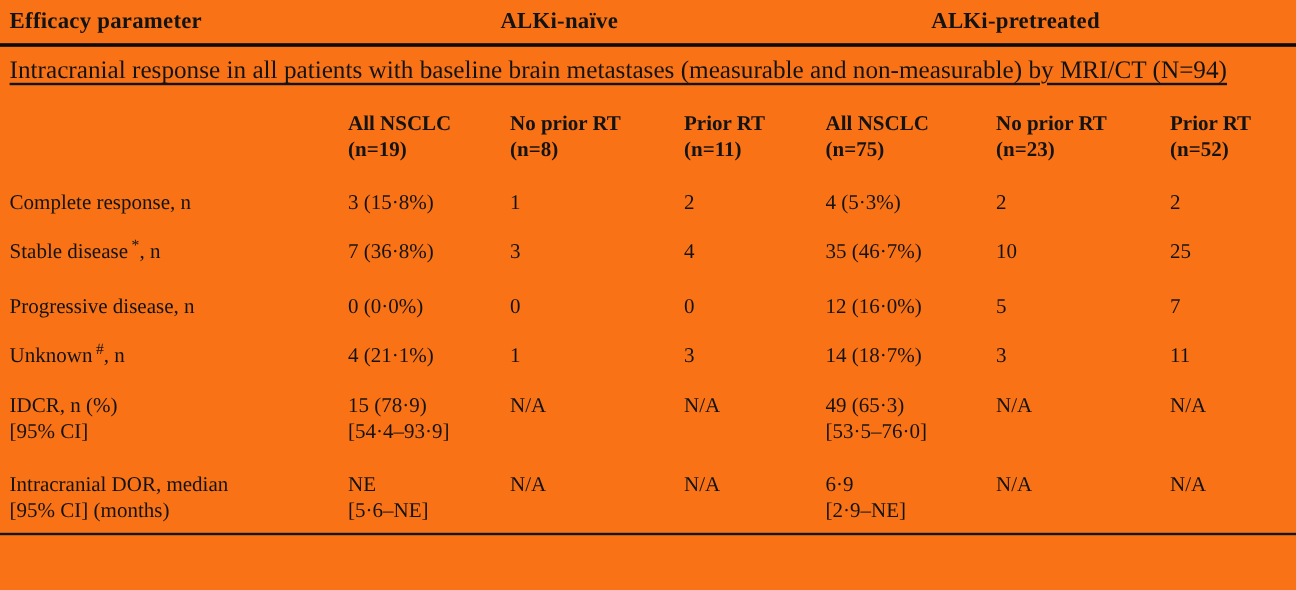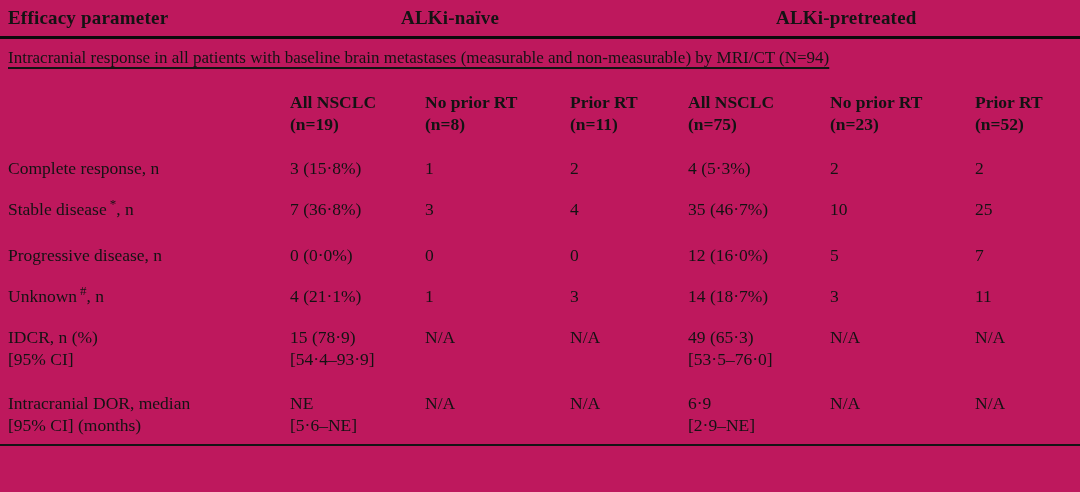--- a/index.html
+++ b/index.html
@@ -1,49 +1,49 @@
 <!DOCTYPE html>
 <html><head>
 <meta charset="utf-8">
 <style>
   * { margin: 0; padding: 0; box-sizing: border-box; }
   html, body { background: #ffffff; }
   .page {
     position: relative;
     width: 1080px;
     height: 492px;
-    background: #be185d;
+    background: #f97316;
     color: #131313;
     font-family: "Liberation Serif", "DejaVu Serif", serif;
     overflow: hidden;
   }
   .thead {
     position: relative;
     height: 36px;
   }
   .h {
     position: absolute;
     top: 7px;
     font-size: 19px;
     font-weight: bold;
     letter-spacing: 0.2px;
     white-space: nowrap;
   }
   .h.param { left: 8px; }
-  .h.g1 { left: 401px; text-align: center; }
+  .h.g1 { left: 417px; text-align: center; }
   .h.g2 { left: 776px; }
   .thick-rule {
     height: 3px;
     background: #0b0b0b;
     width: 100%;
   }
   .section-title {
     margin-top: 7px;
     padding-left: 8px;
-    font-size: 17px;
+    font-size: 21px;
     line-height: 24px;
     text-decoration: underline;
     text-underline-offset: 4px;
     text-decoration-thickness: 1.5px;
     white-space: nowrap;
   }
   table.eff {
     margin-top: 17px;
     width: 1080px;
     table-layout: fixed;

